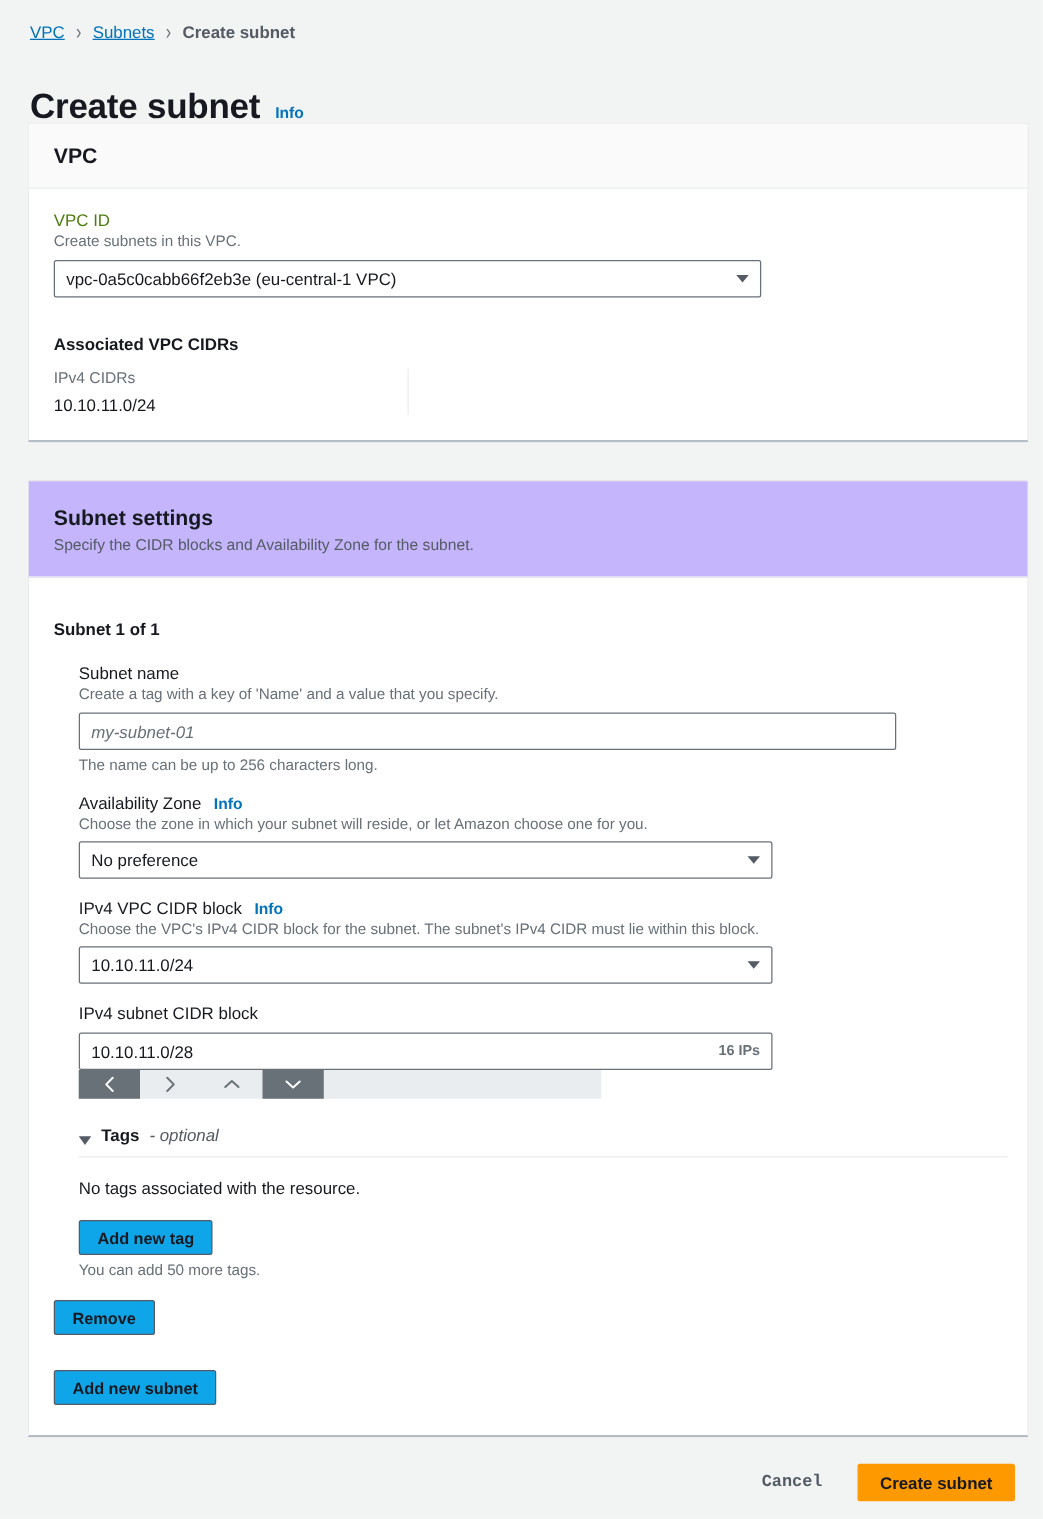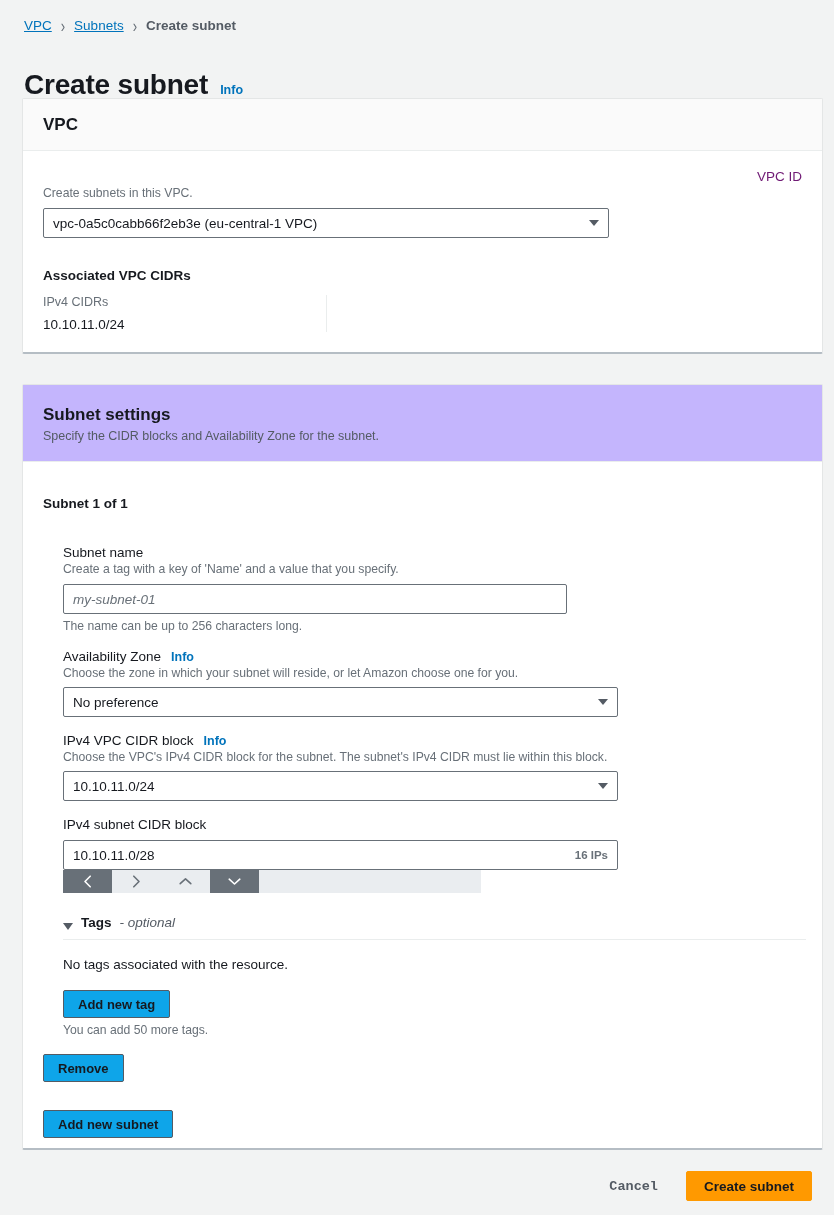--- a/index.html
+++ b/index.html
@@ -49,21 +49,21 @@
     background: #fafafa;
     border-bottom: 1px solid #eaeded;
     padding: 16px 20px 15px 20px;
   }
   .card-head.plain { background: #c4b5fd; }
   .card-title { font-size: 17px; font-weight: 700; color: #16191f; }
   .card-sub { font-size: 12.5px; color: #545b64; margin-top: 4px; }
   .card-body { padding: 18px 20px 20px 20px; }
 
   
-  .field-label { font-size: 13.5px; color: #701a75; text-align: right; }
+  .field-label { font-size: 13.5px; color: #4d7c0f; }
   .field-desc { font-size: 12.2px; color: #687078; margin-top: 2px; }
 
   .select {
     position: relative; height: 30px; background: #fff;
     border: 1px solid #687078; border-radius: 2px;
     display: flex; align-items: center;
     padding: 0 28px 0 9px;
     font-size: 13.5px; color: #16191f; cursor: pointer;
   }
   .caret {
@@ -207,26 +207,26 @@
   <section class="card" style="top:384px; height:766px;">
     <div class="card-head plain" style="padding:20px 20px 18px 20px;">
       <div class="card-title">Subnet settings</div>
       <div class="card-sub">Specify the CIDR blocks and Availability Zone for the subnet.</div>
     </div>
 
     <div class="card-body" style="padding:34px 20px 20px 20px;">
 
       <div class="subnet-index">Subnet 1 of 1</div>
 
-      <div class="indent" style="margin-top:34px;">
+      <div class="indent" style="margin-top:20px;">
 
         <div>
           <div class="lbl">Subnet name</div>
           <div class="desc">Create a tag with a key of 'Name' and a value that you specify.</div>
-          <div class="text-input" style="width:504px; margin-top:8px;">
+          <div class="text-input" style="width:654px; margin-top:8px;">
             <span class="ph">my-subnet-01</span>
           </div>
           <div class="hint">The name can be up to 256 characters long.</div>
         </div>
 
         <div style="margin-top:16px;">
           <div class="lbl-row">
             <span class="lbl">Availability Zone</span>
             <span class="info-link">Info</span>
           </div>

